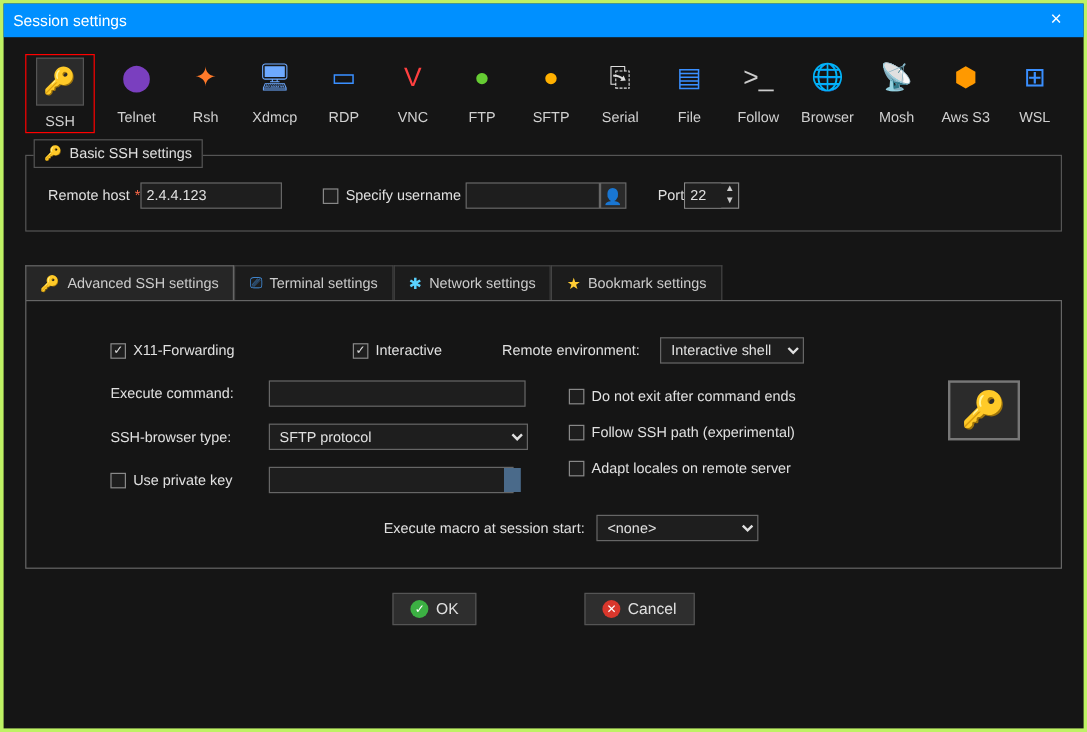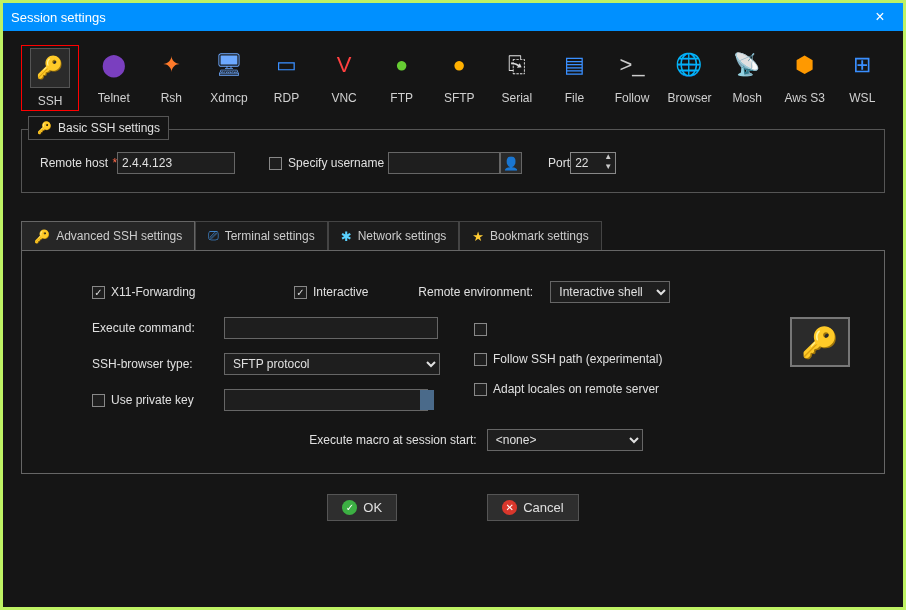--- a/index.html
+++ b/index.html
@@ -187,21 +187,21 @@
   display: flex;
   align-items: center;
   gap: 10px;
   margin-bottom: 14px;
 }
 .form-row .lbl { width: 122px; }
 .cmd-input { width: 214px; }
 .ssh-sel { width: 216px; }
 .key-input { width: 204px; }
 .env-sel { width: 120px; }
-.macro-sel { width: 156px; }
+.macro-sel { width: 135px; }
 .right-col {
   position: absolute;
   left: 452px;
   top: 30px;
   display: flex;
   flex-direction: column;
   gap: 16px;
 }
 .big-key {
   position: absolute;
@@ -423,20 +423,21 @@
           <span>Use private key</span>
         </label>
         <input type="text" class="key-input" value="" style="">
         <span class="file-btn"></span>
       </div>
 
       <div class="right-col">
         <div style="height:26px;"></div>
         <label class="checkbox">
           <span class="cb-box"></span>
+          <span>Do not exit after command ends</span>
         </label>
         <label class="checkbox">
           <span class="cb-box"></span>
           <span>Follow SSH path (experimental)</span>
         </label>
         <label class="checkbox">
           <span class="cb-box"></span>
           <span>Adapt locales on remote server</span>
         </label>
       </div>

